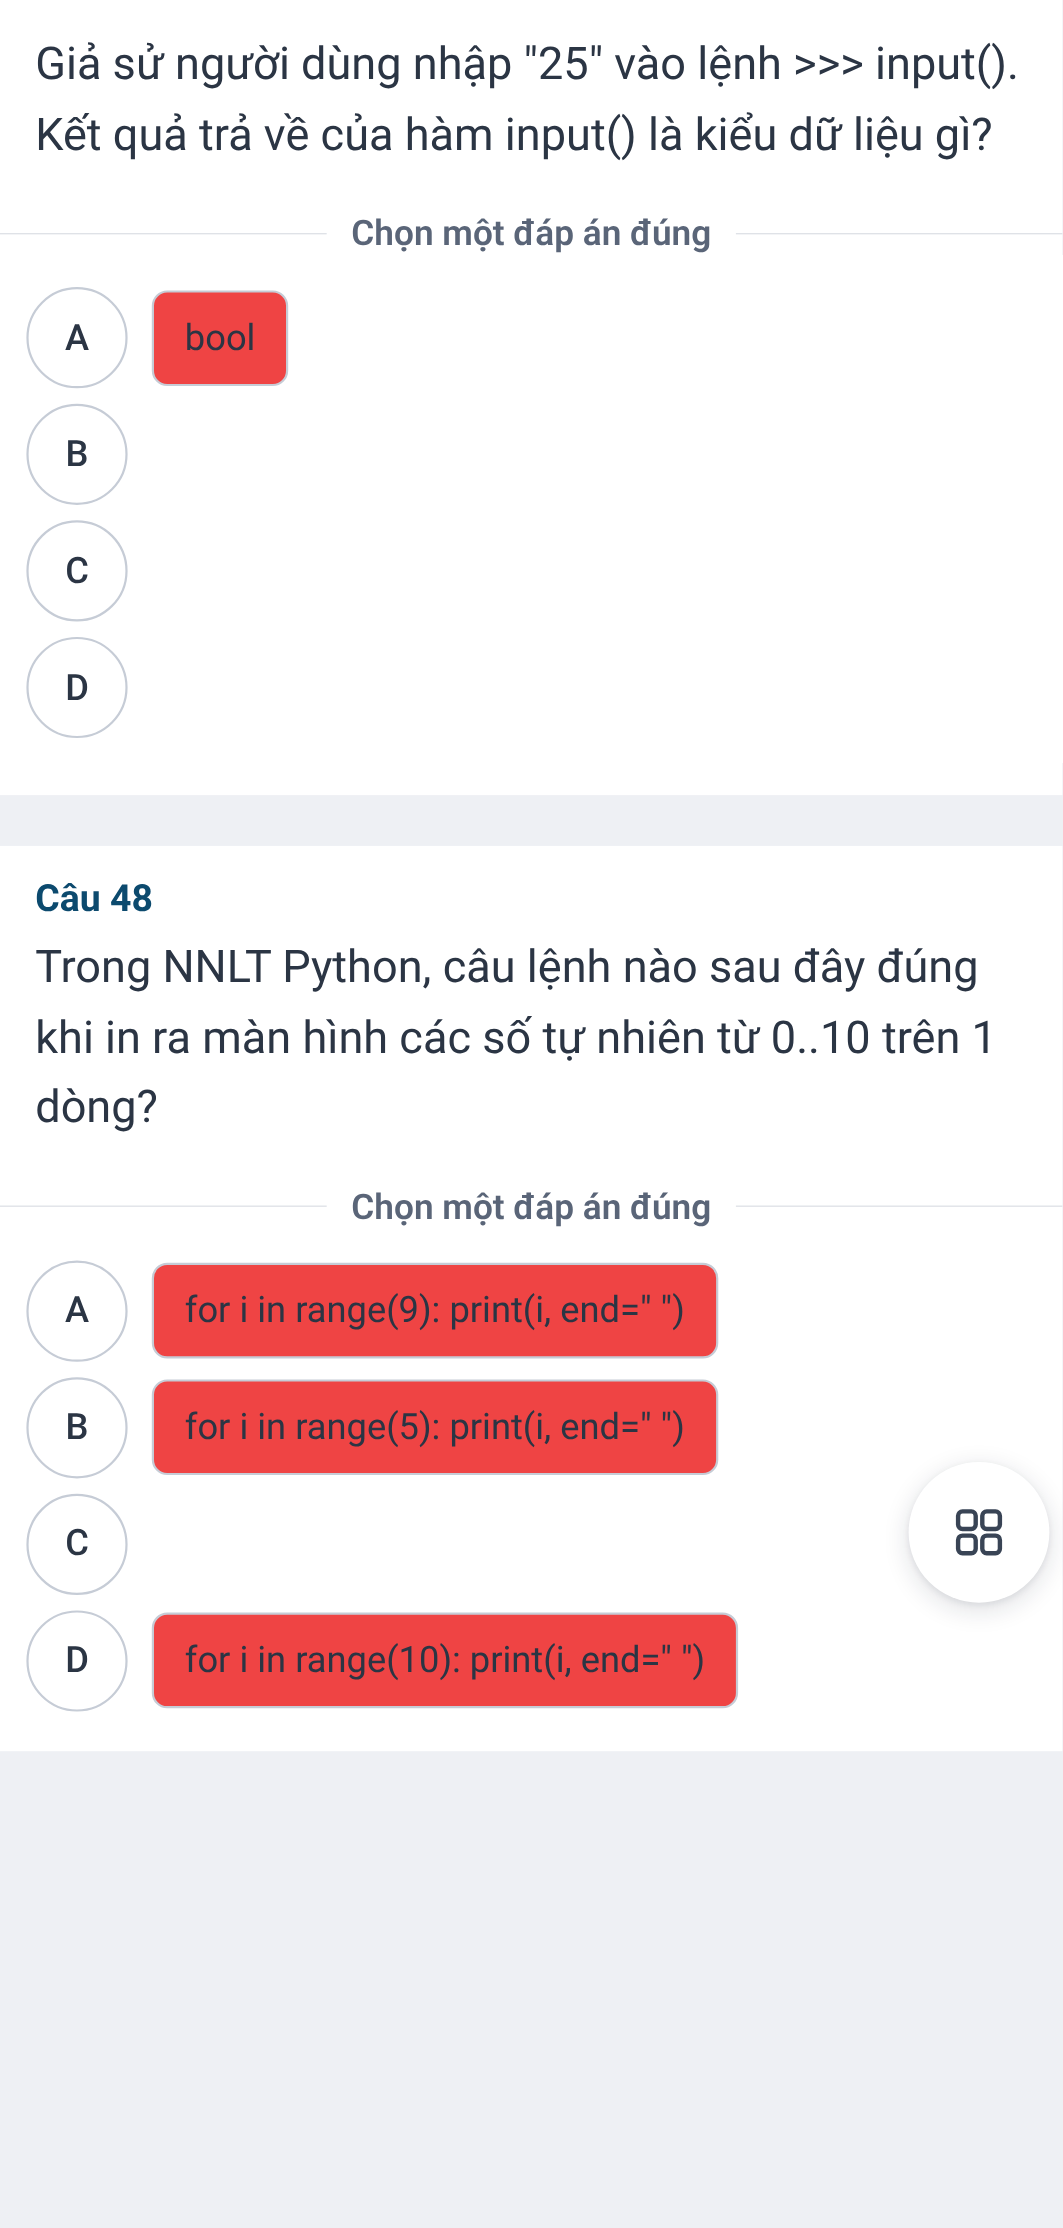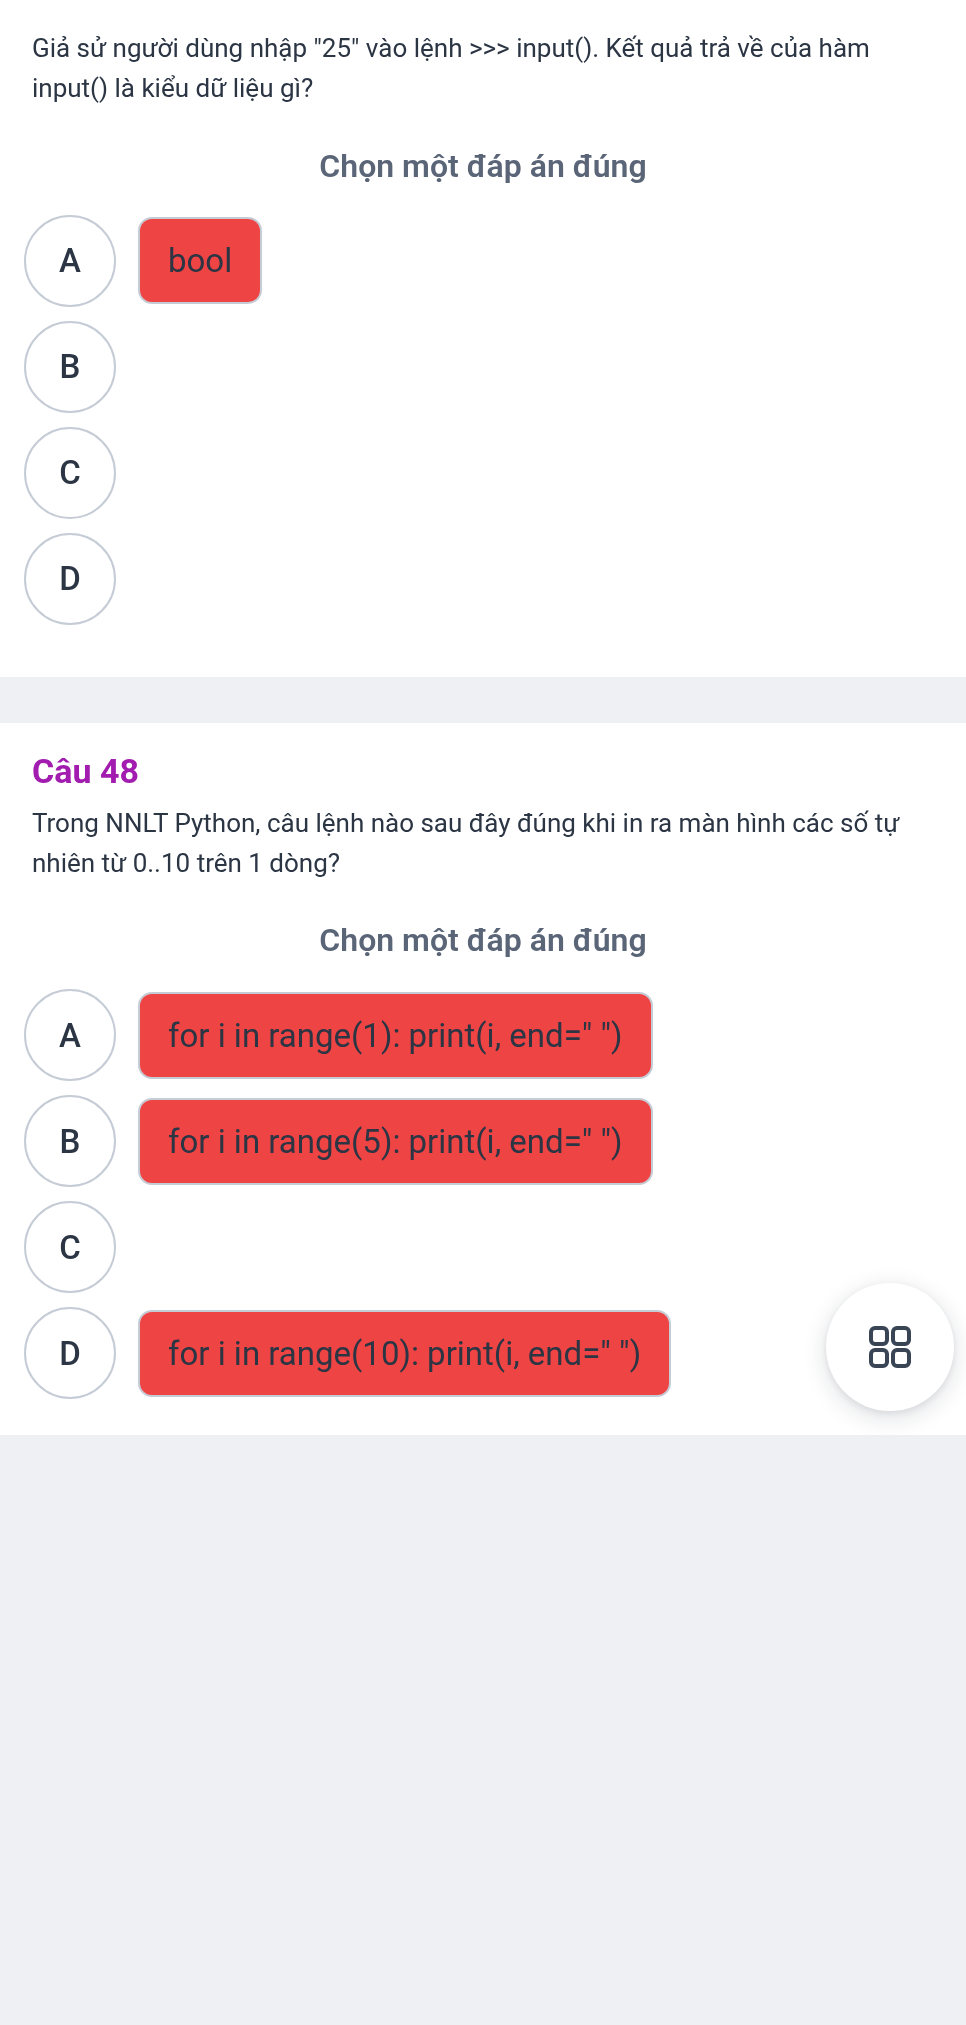--- a/index.html
+++ b/index.html
@@ -7,36 +7,35 @@
     font-family: -apple-system, BlinkMacSystemFont, "Segoe UI", Roboto, Helvetica, Arial, sans-serif;
     background: #eef0f4;
     width: 966px;
     color: #2b3544;
   }
   .card {
     background: #ffffff;
     padding: 0;
   }
   .question-text {
-    font-size: 26px;
+    font-size: 41px;
     line-height: 1.55;
     color: #2b3544;
     padding: 28px 32px 20px 32px;
   }
   .question-title {
     font-size: 34px;
     font-weight: 700;
-    color: #a21caf;
+    color: #0c4a6e;
     padding: 28px 32px 6px 32px;
   }
   .divider-wrap {
     display: flex;
     align-items: center;
     margin: 18px 0 30px 0;
-    flex-direction: column;
   }
   .divider-line {
     flex: 1;
     height: 1px;
     background: #d7dbe2;
   }
   .divider-text {
     font-size: 32px;
     font-weight: 600;
     color: #5a6578;
@@ -136,21 +135,21 @@
 
     <div class="divider-wrap">
       <div class="divider-line"></div>
       <div class="divider-text">Chọn một đáp án đúng</div>
       <div class="divider-line"></div>
     </div>
 
     <div class="options" style="padding-bottom:22px;">
       <div class="option-row">
         <div class="letter-circle">A</div>
-        <div class="answer-box">for i in range(1): print(i, end=" ")</div>
+        <div class="answer-box">for i in range(9): print(i, end=" ")</div>
       </div>
       <div class="option-row">
         <div class="letter-circle">B</div>
         <div class="answer-box">for i in range(5): print(i, end=" ")</div>
       </div>
       <div class="option-row">
         <div class="letter-circle">C</div>
       </div>
       <div class="option-row">
         <div class="letter-circle">D</div>

